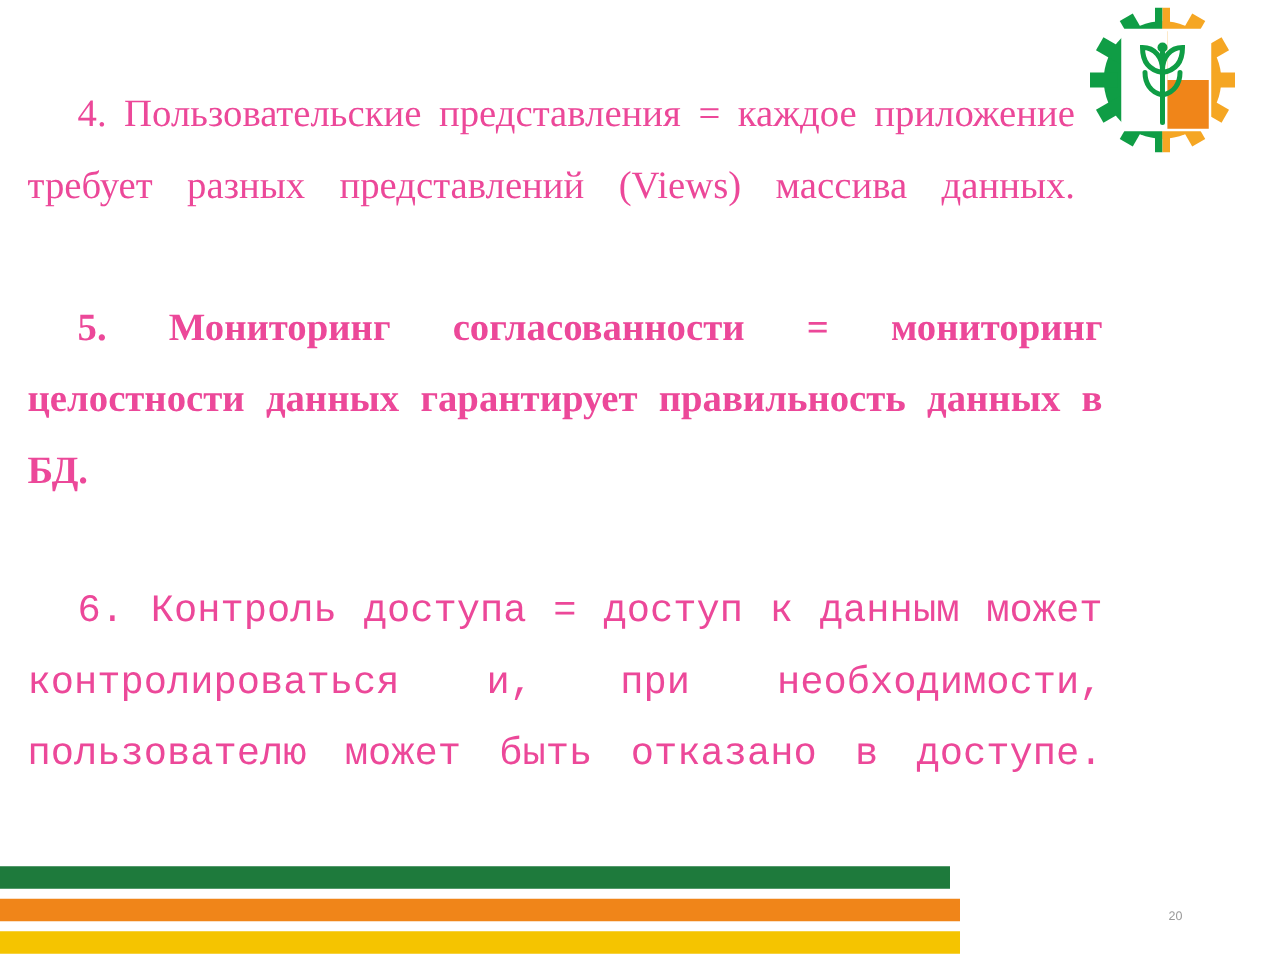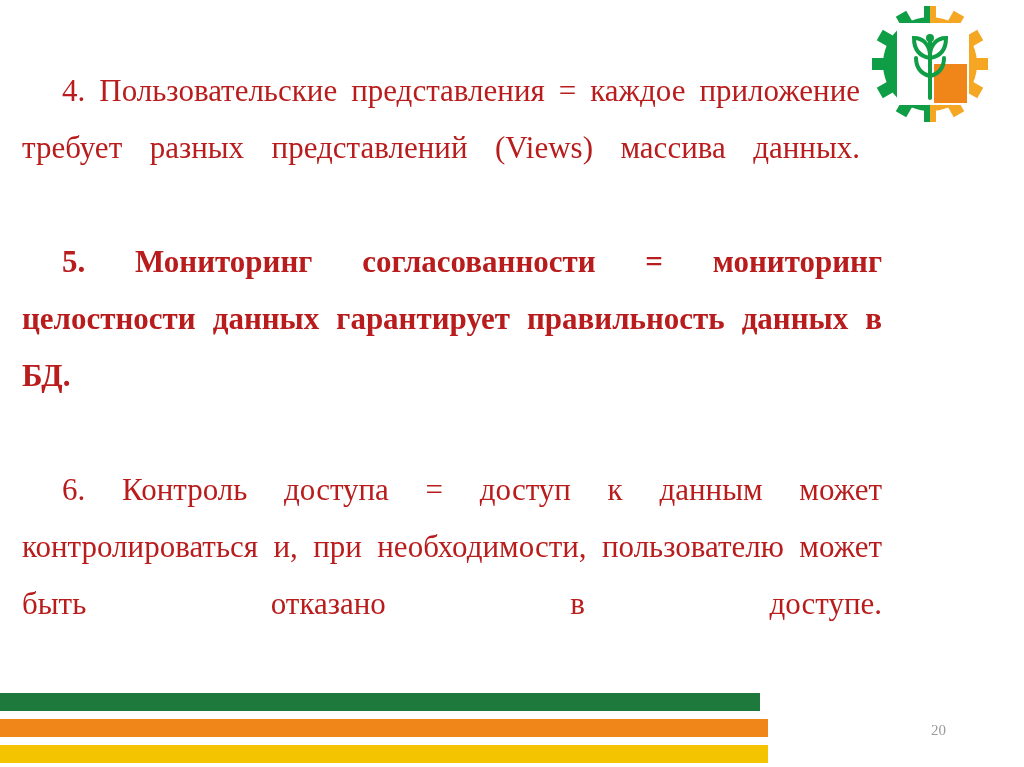--- a/index.html
+++ b/index.html
@@ -39,28 +39,28 @@
     left: 22px;
     top: 62px;
     width: 860px;
   }
   .para {
     font-size: 31px;
     line-height: 1.84;
     text-align: justify;
     text-justify: inter-word;
     margin: 0;
-    color: #b91c1c;
+    color: #ec4899;
   }
   .para .indent { display: inline-block; width: 40px; }
 
   
   .para-1 { width: 838px; }
   .para-2 { width: 860px; font-weight: bold; }
-  .para-3 { width: 860px; }
+  .para-3 { width: 860px; font-family: Liberation Mono, monospace; }
 
   
   .para::after {
     content: "";
     display: inline-block;
     width: 100%;
   }
 
   
   .bars {
@@ -77,22 +77,22 @@
   }
   .bar-green  { bottom: 56px; width: 760px; background: #1e7a3c; }
   .bar-orange { bottom: 30px; width: 768px; background: #f08519; }
   .bar-yellow { bottom:  4px; width: 768px; background: #f5c400; }
 
   
   .slide-number {
     position: absolute;
     right: 78px;
     bottom: 28px;
-    font-family: Liberation Serif, serif;
-    font-size: 15px;
+    font-family: Liberation Sans, sans-serif;
+    font-size: 10px;
     color: #9a9a9a;
   }
 </style>
 </head>
 <body>
 
 <div class="slide">
 
   <div class="logo">
     <svg viewBox="0 0 142 116" xmlns="http://www.w3.org/2000/svg" aria-hidden="true">

